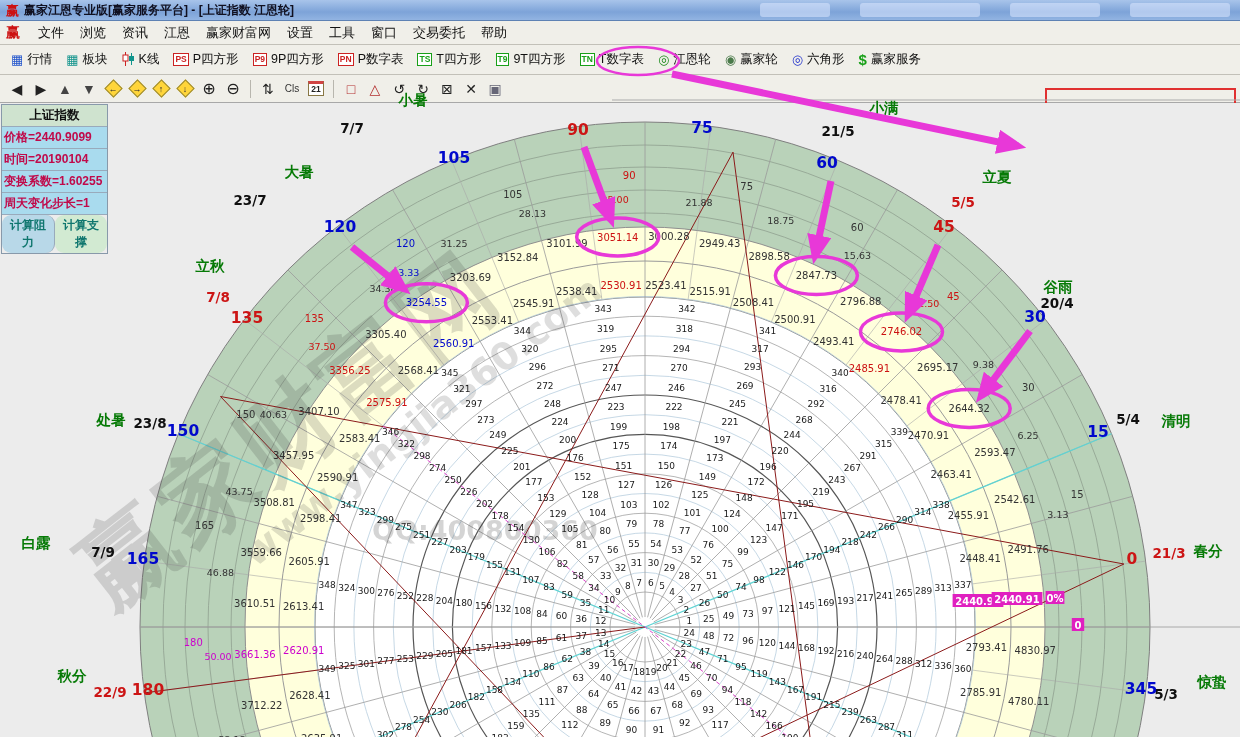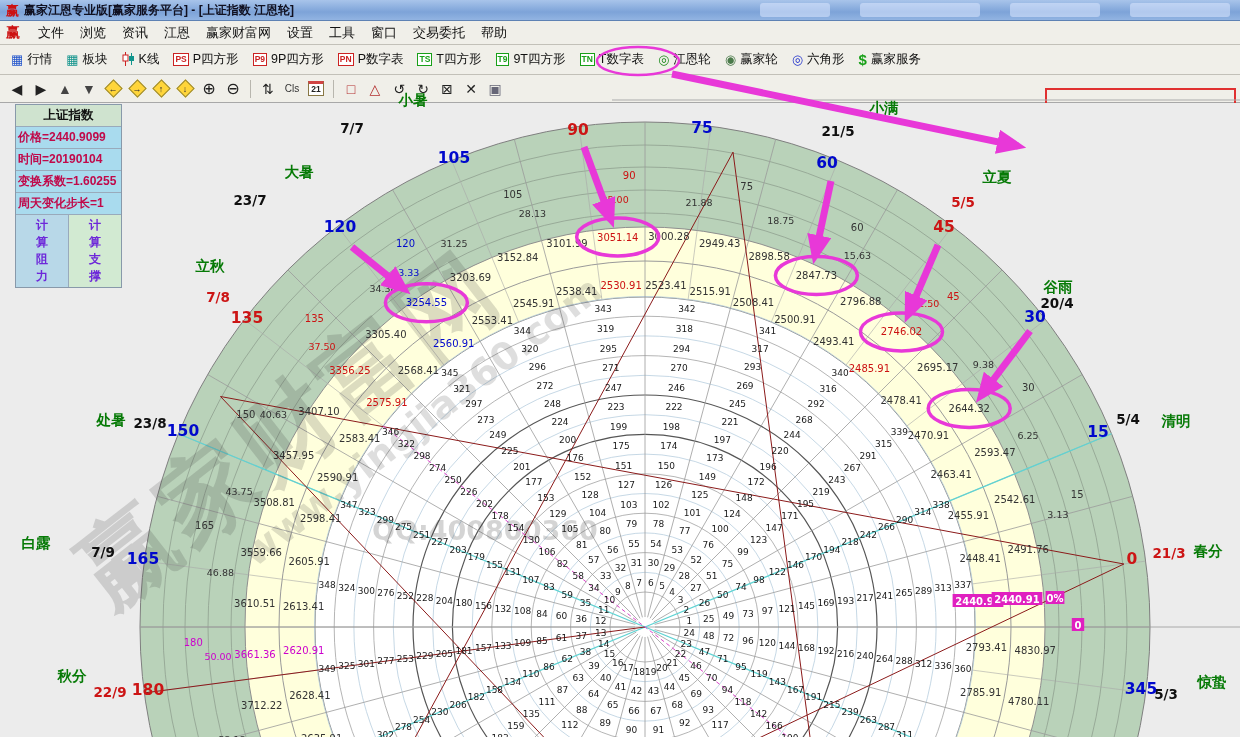--- a/index.html
+++ b/index.html
@@ -30,25 +30,25 @@
   .t2{display:inline-flex;align-items:center;justify-content:center;width:22px;height:22px;font-size:14px;color:#222;}
   .sep{width:1px;height:18px;background:#b8b6ae;margin:0 4px;}
   .dmd{position:relative;width:17px;height:17px;display:inline-block;}
   .dmd i{position:absolute;left:2px;top:2px;right:2px;bottom:2px;background:#ffd53a;border:1px solid #998833;transform:rotate(45deg);}
   .dmd b{position:absolute;left:0;top:0;width:100%;height:100%;display:flex;align-items:center;justify-content:center;
     font-size:9px;color:#223;font-weight:bold;font-style:normal;}
   .cal{display:inline-block;width:16px;height:15px;background:#fff;border:1px solid #887744;border-top:3px solid #d04444;
     font-size:8.5px;font-weight:bold;text-align:center;line-height:11px;color:#222;}
   .clsbtn{font-size:10px;color:#333;}
   
-  .panel{position:absolute;left:15px;top:104px;width:107px;z-index:40;border:1px solid #8899aa;font-weight:bold;}
+  .panel{position:absolute;left:1px;top:104px;width:107px;z-index:40;border:1px solid #8899aa;font-weight:bold;}
   .panel .hdr{background:#cfe3cf;color:#101010;font-size:12.5px;text-align:center;padding:2px 0;border-bottom:1px solid #99aabb;}
   .panel .row{background:#a9dbee;color:#c00a4a;font-size:12px;padding:2px 2px;border-bottom:1px solid #99aabb;white-space:nowrap;overflow:hidden;}
   .panel .btns{display:flex;}
-  .panel .btns div{flex:1;font-size:12px;text-align:center;padding:2px 16px;color:#6d28d9;}
+  .panel .btns div{flex:1;font-size:12px;text-align:center;padding:2px 4px;color:#0f766e;border-radius:9px;}
   .panel .btns .b1{background:#b8d8e8;border-right:1px solid #99aabb;}
   .panel .btns .b2{background:#d2ead2;}
   
   .redbox{position:absolute;left:1045px;top:88px;width:191px;height:184px;border:2px solid #e03030;z-index:20;
     padding:10px 0 0 13px;}
   .redbox div{color:#e03ae0;font-size:16.5px;font-weight:bold;line-height:25px;white-space:nowrap;}
   
   #overlay{position:absolute;left:0;top:0;width:1240px;height:737px;z-index:30;pointer-events:none;}
 </style>
 </head>

